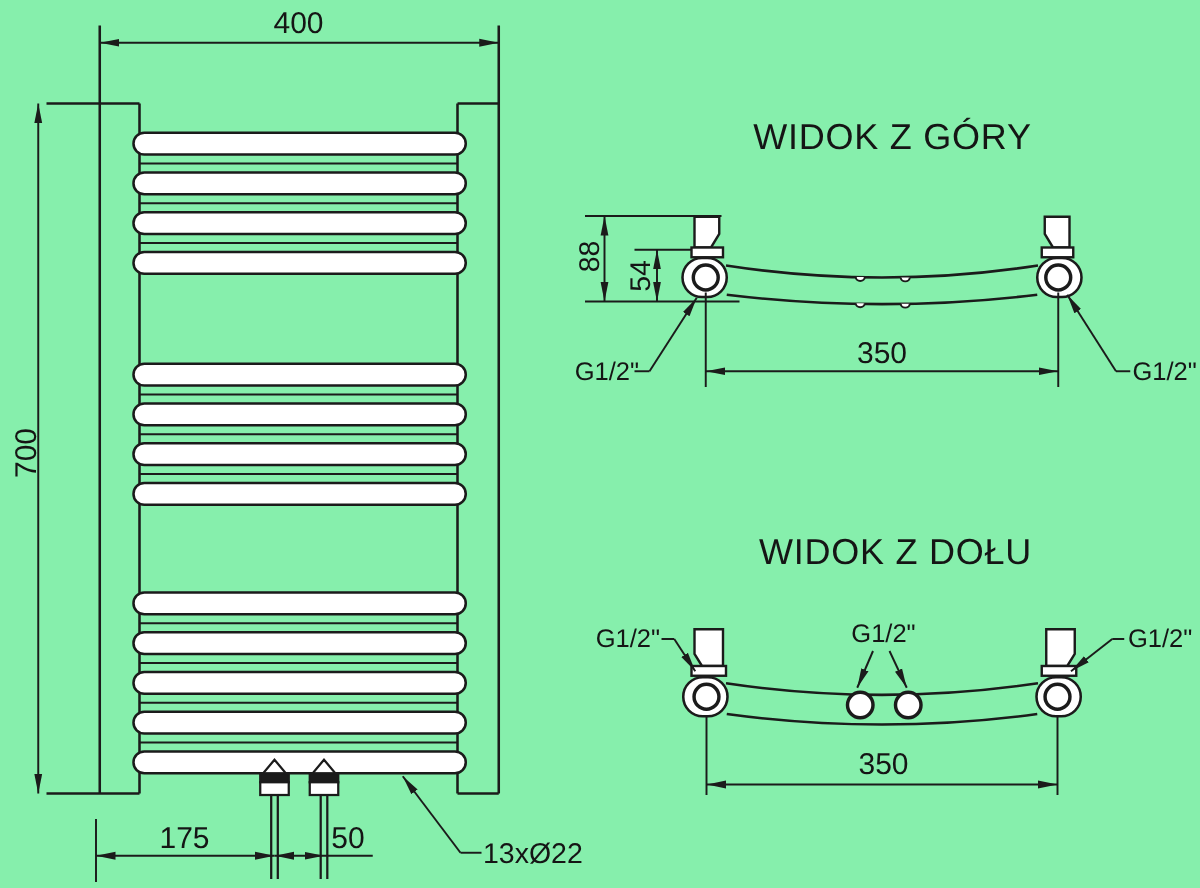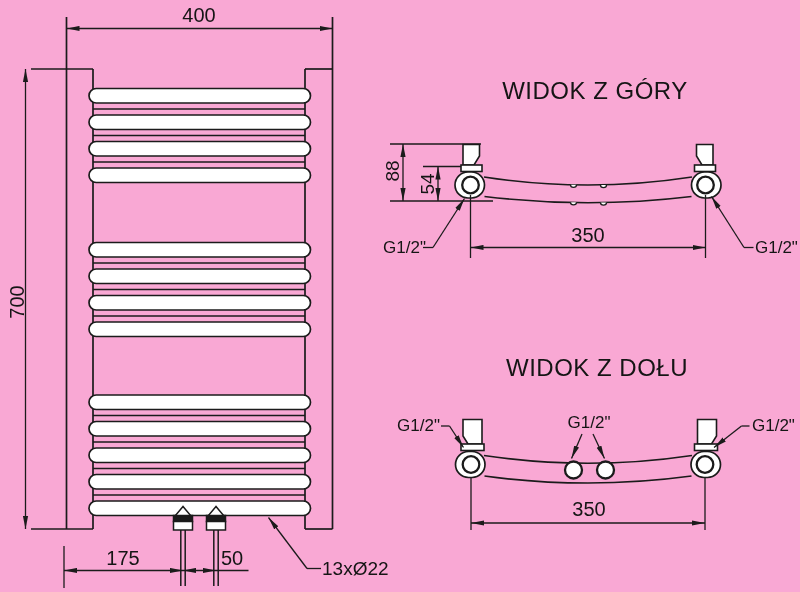--- a/index.html
+++ b/index.html
@@ -1,19 +1,19 @@
 <!DOCTYPE html>
 <html><head>
 <meta charset="utf-8">
 <style>
   html,body{margin:0;padding:0;background:#fff;}
   .sheet{
     position:relative;
     width:800px;height:592px;
-    background:#f9a8d4;
+    background:#86efac;
     font-family:"Liberation Sans", sans-serif;
     overflow:hidden;
   }
   svg text{
     fill:#151515;
     font-family:"Liberation Sans", sans-serif;
   }
   .dim-num{font-size:20px;}
   .dim-num-small{font-size:19px;}
   .view-title{font-size:24px; letter-spacing:0.5px;}

